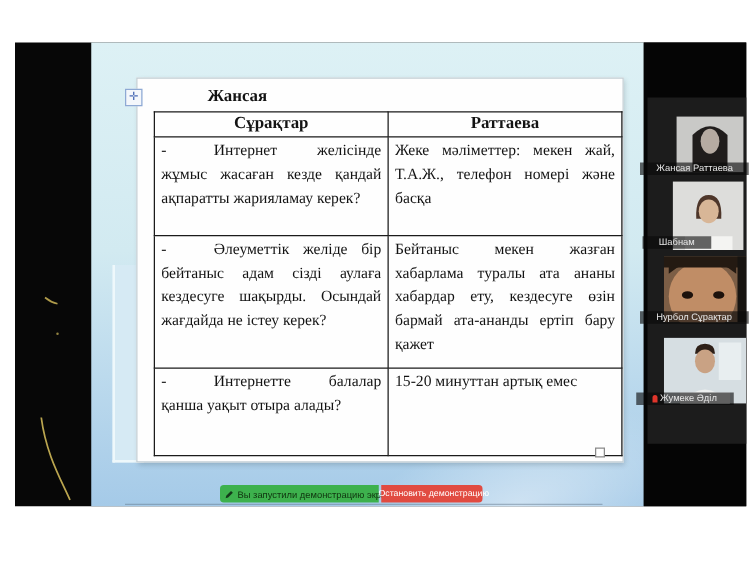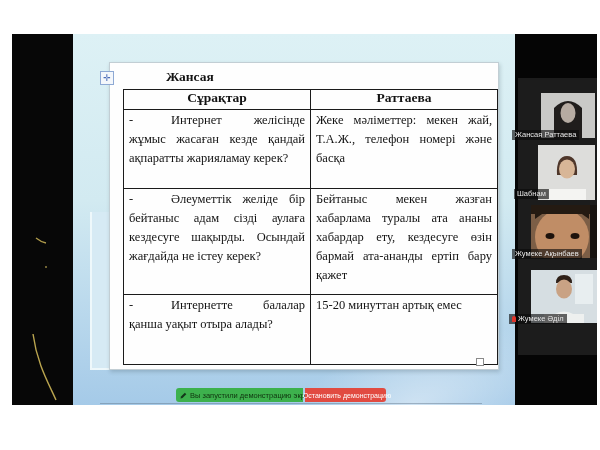--- a/index.html
+++ b/index.html
@@ -44,21 +44,21 @@
        border-radius:0 3px 3px 0;display:flex;align-items:center;justify-content:center;gap:3px;}
   .stop-btn .sq{width:5px;height:5px;background:#ffffff;}
   .stop-btn .txt{font-size:7px;color:#ffffff;white-space:nowrap;}
   
   .right-col{position:absolute;left:515px;top:34px;width:82px;height:371px;background:#050505;}
   .video-panel{position:absolute;left:518px;top:78px;width:79px;height:277px;background:#1c1c1c;}
   .vid{position:absolute;overflow:hidden;}
   .vid svg{display:block;width:100%;height:100%;}
   .name-tag{position:absolute;height:10px;display:flex;align-items:center;gap:2px;
        background:rgba(10,10,10,.62);color:#e6e6e6;font-size:7.5px;line-height:10px;
-       padding:0 3px;white-space:nowrap;}
+       padding:0 13px;white-space:nowrap;}
   .mic-muted{display:inline-block;width:4px;height:6px;background:#e0352b;border-radius:2px 2px 0 0;
        position:relative;}
 </style>
 </head>
 <body>
 
 <div class="stage">
 
   <div class="app-window"></div>
 
@@ -155,21 +155,21 @@
       <rect width="66" height="53" fill="#7c5e46"></rect>
       <ellipse cx="31" cy="32" rx="27" ry="28" fill="#c08d66"></ellipse>
       <path d="M4 14 Q31 -8 58 14 L58 4 L4 4 Z" fill="#241a12"></path>
       <rect x="0" y="0" width="66" height="9" fill="#241a12"></rect>
       <ellipse cx="19" cy="31" rx="4.5" ry="3" fill="#1d120c"></ellipse>
       <ellipse cx="44" cy="31" rx="4.5" ry="3" fill="#1d120c"></ellipse>
       <rect x="59" y="0" width="7" height="53" fill="#171411"></rect>
     </svg>
   </div>
   <div class="name-tag" style="left:512px;top:249px;">
-    <span>Жумеке Ақынбаев</span>
+    <span>Нурбол Сұрақтар</span>
   </div>
 
   <div class="vid" style="left:531px;top:270px;width:66px;height:53px;">
     <svg viewBox="0 0 66 53" preserveAspectRatio="none">
       <rect width="66" height="53" fill="#d6dee2"></rect>
       <rect x="44" y="4" width="18" height="30" fill="#e8eef0"></rect>
       <path d="M25 13 Q25 5 33 5 Q41 5 41 13 Z" fill="#2e2018"></path>
       <ellipse cx="33" cy="19" rx="8" ry="9.5" fill="#c9a284"></ellipse>
       <path d="M13 53 Q33 30 53 53 Z" fill="#eef0ef"></path>
       <rect x="13" y="44" width="40" height="9" fill="#eef0ef"></rect>

